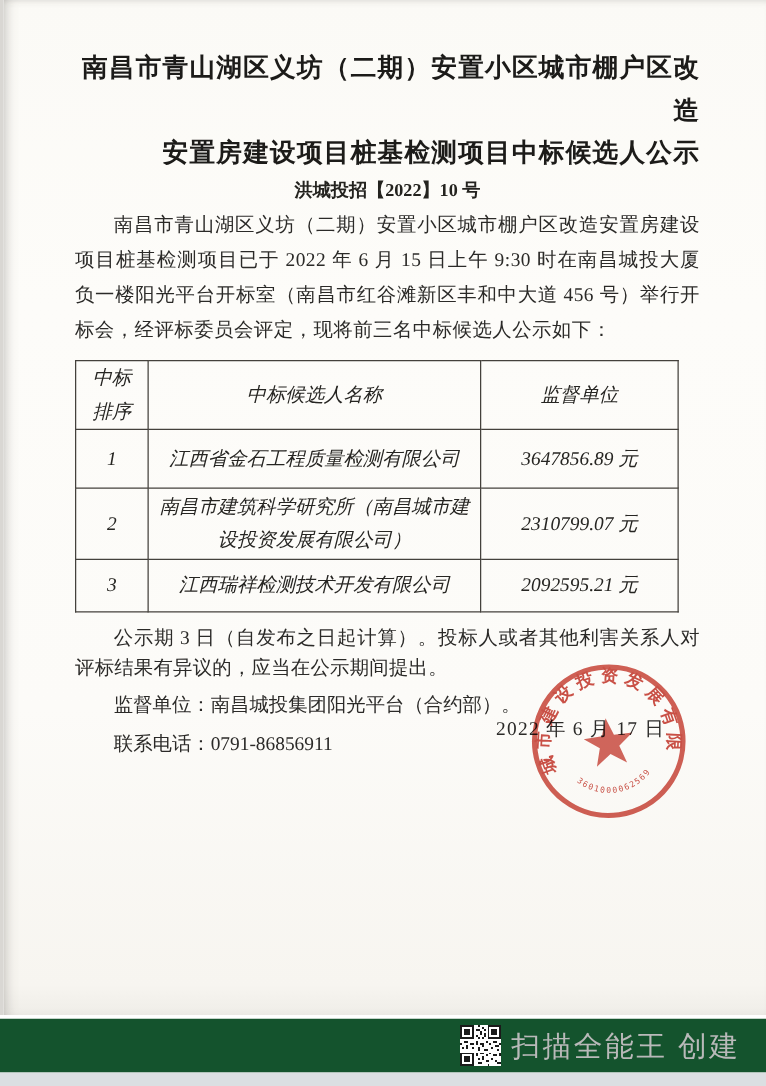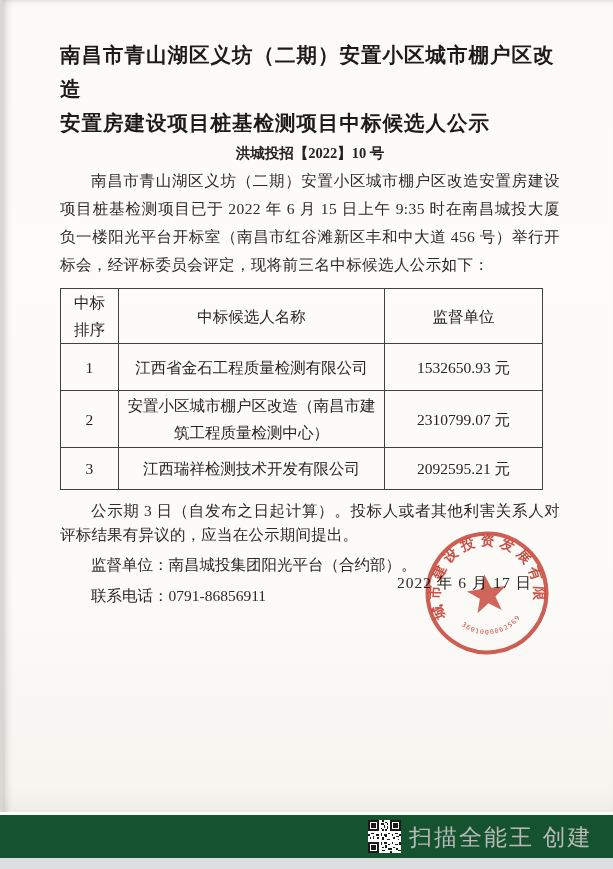--- a/index.html
+++ b/index.html
@@ -15,33 +15,33 @@
   
   .scan{
     position:absolute; left:0; top:0; width:613px; height:812px;
     background:linear-gradient(180deg,#fbfaf6 0%,#fdfcf9 30%,#fcfbf8 70%,#f7f5f0 97%,#efede8 100%);
     border-left:3px solid #d9d7d3;
     box-shadow:inset 8px 0 10px -7px rgba(90,85,80,.35), inset 0 4px 6px -4px rgba(120,115,110,.25);
   }
 
   .content{ position:absolute; left:57px; top:38px; width:500px; }
 
-  .title{ text-align:left; font-size:20.5px; font-weight:bold; line-height:34px; letter-spacing:1px; color:#1c1b19; }
+  .title{ text-align:right; font-size:20.5px; font-weight:bold; line-height:34px; letter-spacing:1px; color:#1c1b19; }
   .title .tl{ display:block; }
 
   .docnum{ text-align:center; font-size:14.5px; font-weight:bold; line-height:20px; margin-top:3px; color:#24231f; }
 
   .intro{
     margin-top:4px; font-size:15.5px; line-height:28px;
     text-align:justify; text-indent:2em; letter-spacing:.4px;
   }
 
   table.bid-table{
     width:483px; border-collapse:collapse; margin-top:9px;
-    font-size:15.5px; color:#262522;
+    font-size:15.5px; color:#262522;font-style:italic;
   }
   .bid-table th,.bid-table td{
     border:1.6px solid #44413c; text-align:center; vertical-align:middle;
     line-height:27px; padding:0 6px;
   }
   .bid-table th{ font-weight:normal; height:30px; }
   .bid-table col.c-rank{ width:58px; }
   .bid-table col.c-name{ width:267px; }
   .bid-table col.c-price{ width:158px; }
   tr.r1 td{ height:47px; }
@@ -84,44 +84,44 @@
   <div class="scan">
 
     <div class="content">
       <h1 class="title">
         <span class="tl">南昌市青山湖区义坊（二期）安置小区城市棚户区改造</span>
         <span class="tl">安置房建设项目桩基检测项目中标候选人公示</span>
       </h1>
 
       <div class="docnum">洪城投招【2022】10 号</div>
 
-      <p class="intro">南昌市青山湖区义坊（二期）安置小区城市棚户区改造安置房建设项目桩基检测项目已于 2022 年 6 月 15 日上午 9:35 时在南昌城投大厦负一楼阳光平台开标室（南昌市红谷滩新区丰和中大道 456 号）举行开标会，经评标委员会评定，现将前三名中标候选人公示如下：</p>
+      <p class="intro">南昌市青山湖区义坊（二期）安置小区城市棚户区改造安置房建设项目桩基检测项目已于 2022 年 6 月 15 日上午 9:30 时在南昌城投大厦负一楼阳光平台开标室（南昌市红谷滩新区丰和中大道 456 号）举行开标会，经评标委员会评定，现将前三名中标候选人公示如下：</p>
 
       <table class="bid-table">
         <colgroup>
             <col class="c-rank">
             <col class="c-name">
             <col class="c-price">
           </colgroup>
         <thead>
           <tr>
             <th>中标排序</th>
             <th>中标候选人名称</th>
             <th>监督单位</th>
           </tr>
         </thead>
         <tbody>
           <tr class="r1">
             <td>1</td>
             <td>江西省金石工程质量检测有限公司</td>
-            <td>1532650.93 元</td>
+            <td>3647856.89 元</td>
           </tr>
           <tr class="r2">
             <td>2</td>
-            <td>安置小区城市棚户区改造（南昌市建筑工程质量检测中心）</td>
+            <td>南昌市建筑科学研究所（南昌城市建设投资发展有限公司）</td>
             <td>2310799.07 元</td>
           </tr>
           <tr class="r3">
             <td>3</td>
             <td>江西瑞祥检测技术开发有限公司</td>
             <td>2092595.21 元</td>
           </tr>
         </tbody>
       </table>
 

